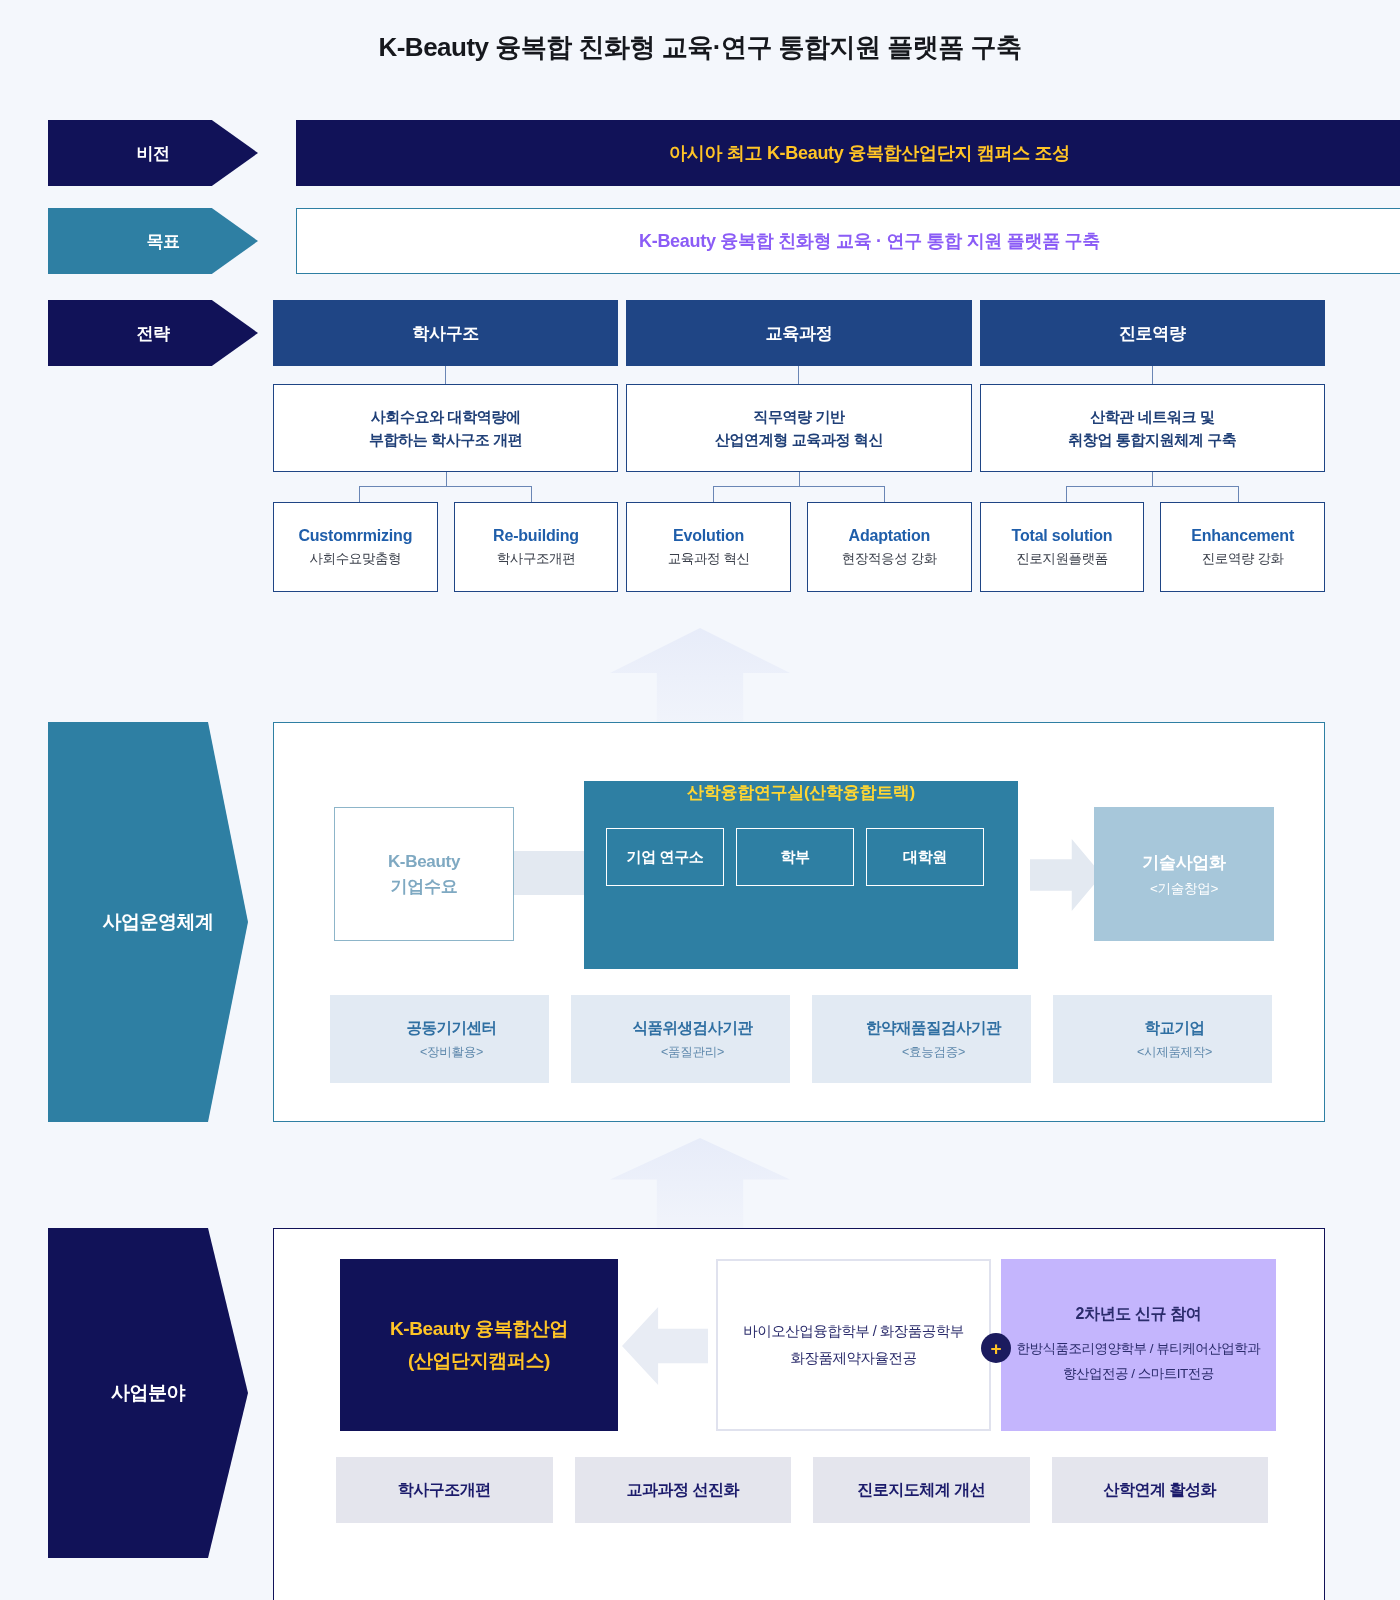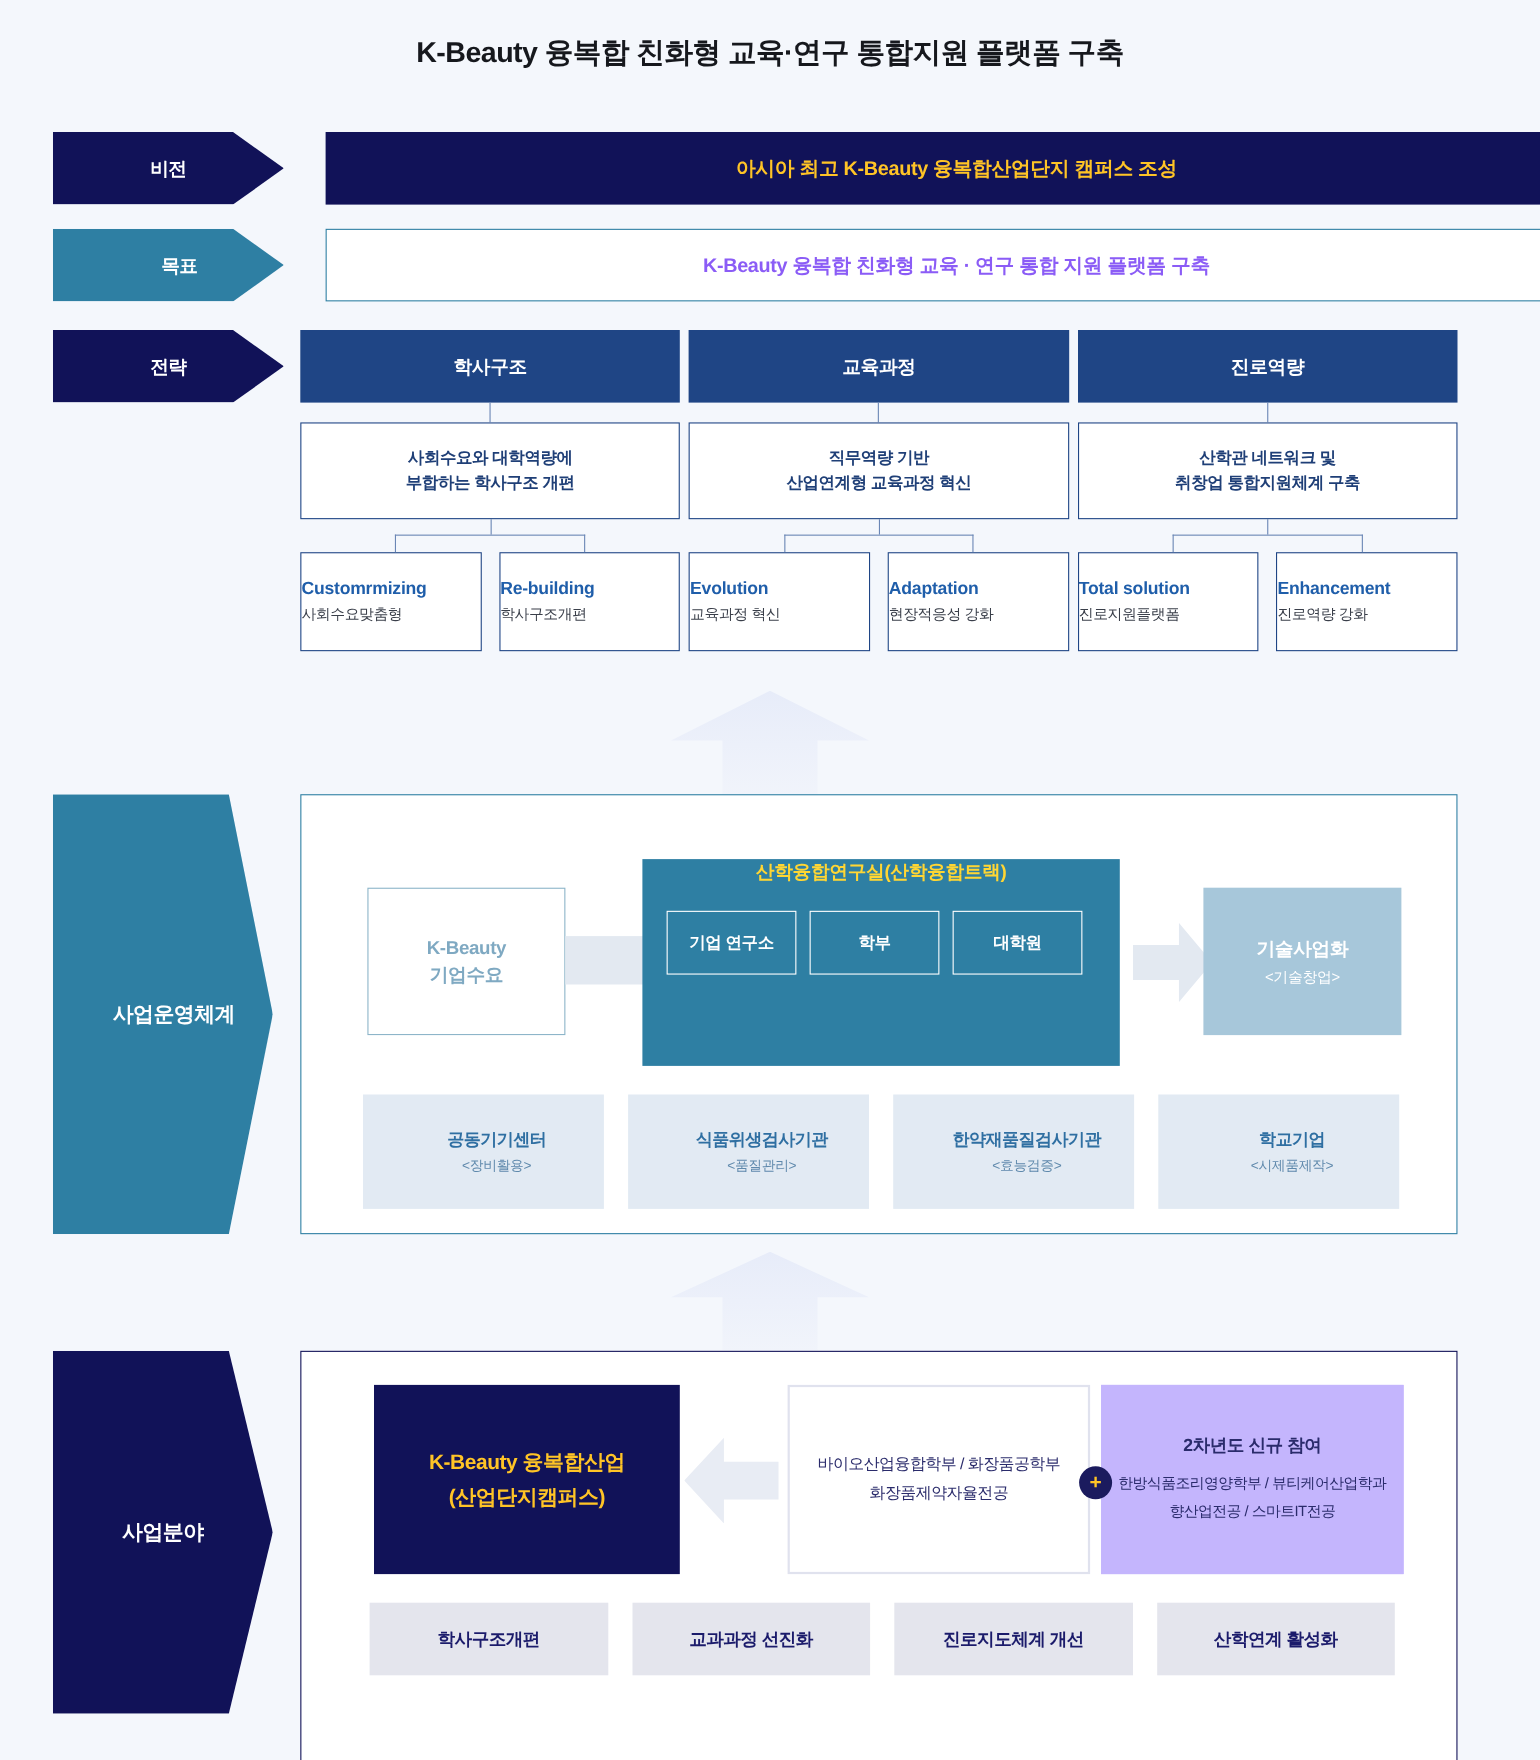--- a/index.html
+++ b/index.html
@@ -75,21 +75,21 @@
 
   .branch { position: relative; height: 30px; }
   .branch .stem { position: absolute; left: 50%; top: 0; width: 1px; height: 14px; background: #6a86b5; }
   .branch .cross { position: absolute; left: 25%; right: 25%; top: 14px; height: 1px; background: #6a86b5; }
   .branch .legL { position: absolute; left: 25%; top: 14px; width: 1px; height: 16px; background: #6a86b5; }
   .branch .legR { position: absolute; right: 25%; top: 14px; width: 1px; height: 16px; background: #6a86b5; }
 
   .leaf-row { display: flex; gap: 16px; }
   .leaf {
     flex: 1; height: 90px; background: #fff; border: 1.5px solid #1f4585;
-    display: flex; flex-direction: column; align-items: flex-start; justify-content: center;
+    display: flex; flex-direction: column; align-items: center; justify-content: center;
   }
   .leaf-en { color: #1f5eaa; font-size: 16px; font-weight: bold; letter-spacing: -0.2px; }
   .leaf-ko { color: #3a3f4a; font-size: 13.5px; margin-top: 5px; letter-spacing: -0.4px; }
 
   
   .up-arrow {
     position: absolute; left: 700px; transform: translateX(-50%);
     width: 180px;
     background: linear-gradient(to bottom, #e7ecf9, #f1f4fb);
     clip-path: polygon(50% 0, 100% 46%, 74% 46%, 74% 100%, 26% 100%, 26% 46%, 0 46%);
@@ -144,21 +144,21 @@
   }
   .commercial-box .cb-main { font-size: 17px; font-weight: bold; letter-spacing: -0.3px; }
   .commercial-box .cb-sub { font-size: 13.5px; margin-top: 6px; letter-spacing: -0.3px; }
 
   
   .support-row {
     position: absolute; top: 272px; left: 56px; right: 52px;
     display: flex; gap: 22px;
   }
   .support-box {
-    flex: 1; height: 104px; background: #e2eaf3;
+    flex: 1; height: 88px; background: #e2eaf3;
     display: flex; flex-direction: column; align-items: center; justify-content: center; padding-left: 24px;
   }
   .support-main { color: #2f6fa2; font-size: 15.5px; font-weight: bold; letter-spacing: -0.5px; }
   .support-sub { color: #5f89ac; font-size: 12.5px; margin-top: 5px; letter-spacing: -0.3px; }
 
   
   .bf-flow { position: absolute; top: 30px; left: 0; width: 100%; height: 172px; }
   .bf-main {
     position: absolute; left: 66px; top: 0; width: 278px; height: 172px;
     background: #111258;

